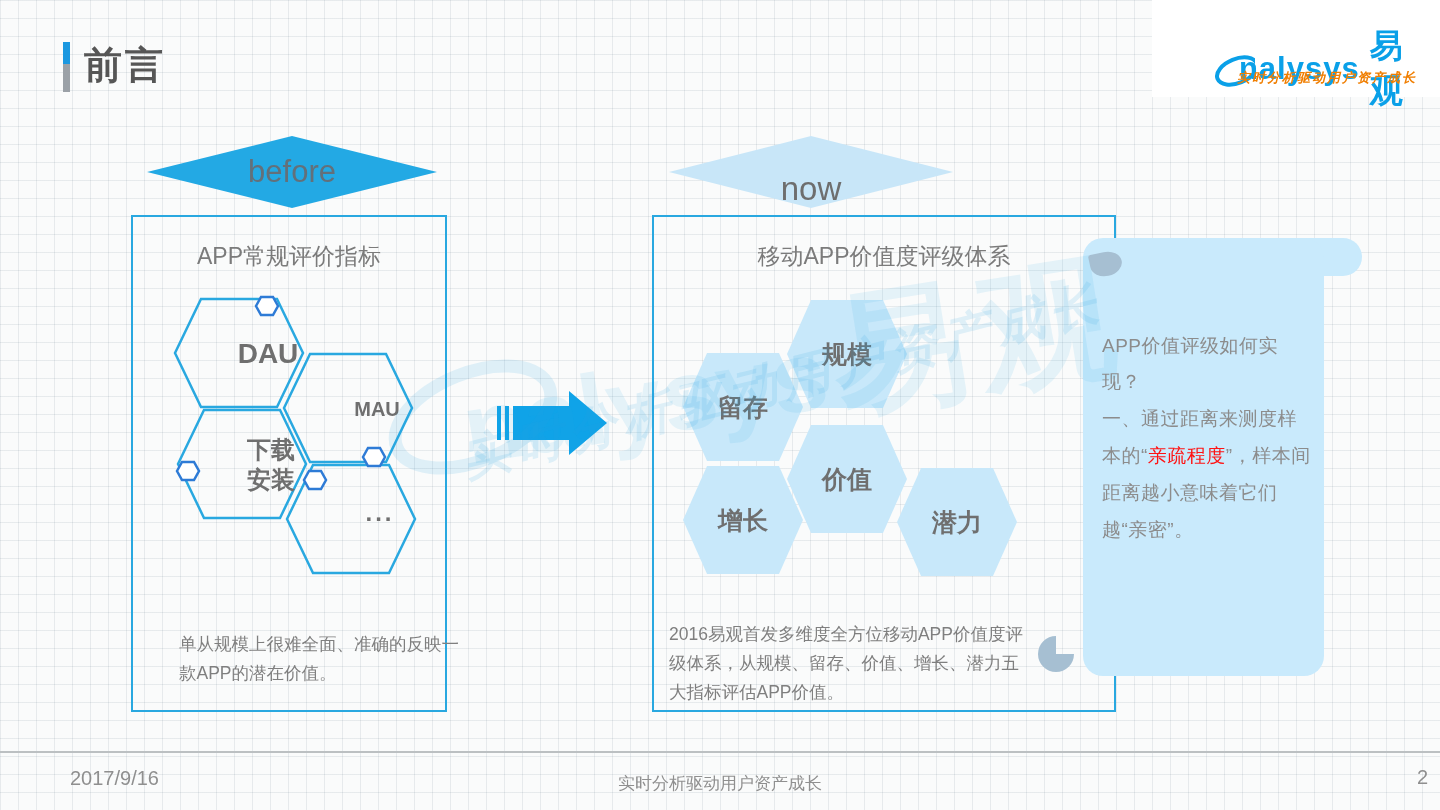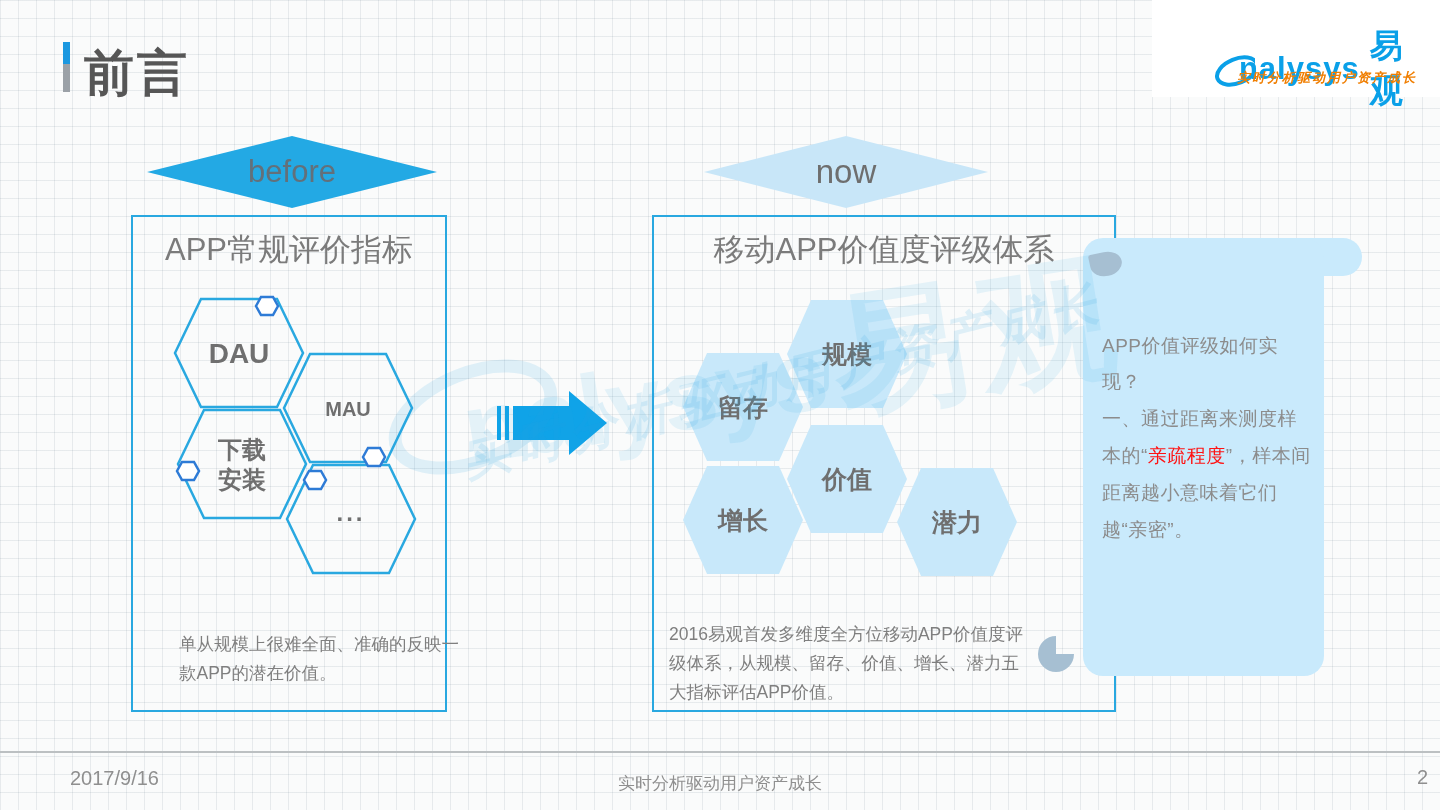--- a/index.html
+++ b/index.html
@@ -12,21 +12,21 @@
     background-image:
       linear-gradient(to right, rgba(130,145,158,0.16) 1px, transparent 1px),
       linear-gradient(to bottom, rgba(130,145,158,0.16) 1px, transparent 1px);
     background-size:18px 18px;
   }
   .abs { position:absolute; }
 
   
   .title-bar { left:63px; top:42px; width:7px; height:50px;
     background:linear-gradient(to bottom, #1B98E0 0 45%, #9BA1A7 45% 100%); z-index:2;}
-  .page-title { left:84px; top:40px; font-size:50px; font-weight:bold; color:#565656;
+  .page-title { left:84px; top:40px; font-size:38px; font-weight:bold; color:#565656;
     letter-spacing:3px; z-index:2;}
 
   
   .logo-patch { left:1152px; top:0; width:288px; height:97px; background:#FFFFFF; z-index:2;}
   .logo-row { left:1212px; top:24px; display:flex; align-items:center; z-index:3;}
   .logo-swoosh { margin-right:-16px; }
   .logo-latin { font-size:31px; font-weight:600; color:#0AA0E8; letter-spacing:1px; }
   .logo-cn { font-size:33px; font-weight:bold; color:#0AA0E8; letter-spacing:8px; margin-left:10px; }
   .logo-tagline { left:1237px; top:69px; font-size:13px; font-weight:bold; color:#F07E00;
     letter-spacing:2px; z-index:3; font-style:italic; }
@@ -38,36 +38,36 @@
   .wm-brand .cn { font-size:135px; font-weight:bold; letter-spacing:14px; margin-left:8px; }
   .wm-tagline { left:455px; top:430px; transform:rotate(-14deg); transform-origin:left top;
     font-size:48px; font-weight:bold; color:rgba(41,166,226,0.13); letter-spacing:7px;
     white-space:nowrap; font-style:italic; }
 
   
   .diamond { clip-path:polygon(50% 0,100% 50%,50% 100%,0 50%);
     display:flex; align-items:center; justify-content:center; z-index:2; }
   .diamond-before { left:147px; top:136px; width:290px; height:72px; background:#23A9E4; }
   .diamond-before .lbl { font-size:31px; color:#63707A; }
-  .diamond-now { left:704px; top:136px; width:284px; height:72px; background:#C8E6F8; }
+  .diamond-now { left:669px; top:136px; width:284px; height:72px; background:#C8E6F8;align-items:flex-end; }
   .diamond-now .lbl { font-size:33px; color:#6E6E6E; }
 
   
   .panel { border:2px solid #29A8E0; z-index:2; }
   .panel-before { left:131px; top:215px; width:316px; height:497px; }
   .panel-now { left:652px; top:215px; width:464px; height:497px; }
-  .panel-title { position:absolute; left:0; top:12px; width:100%; text-align:center;
-    font-size:31px; color:#7B7B7B; }
+  .panel-title { position:absolute; left:0; top:24px; width:100%; text-align:center;
+    font-size:23px; color:#7B7B7B; }
   .panel-note { position:absolute; font-size:17.5px; line-height:1.65; color:#7F7F7F; }
   .panel-before .panel-note { left:14px; top:413px; width:292px;margin-left:32px; }
   .panel-now .panel-note { left:15px; top:403px; width:358px; }
 
   
   .hex-label { position:absolute; transform:translate(-50%,-50%); text-align:left;
-    color:#6F6F6F; font-weight:bold; white-space:nowrap; }
+    color:#6F6F6F; font-weight:bold; white-space:nowrap;margin-left:29px; }
 
   
   .hex-fill { position:absolute; width:120px; height:108px; background:#C8E8FA;
     clip-path:polygon(0 50%,20% 0,80% 0,100% 50%,80% 100%,20% 100%);
     display:flex; align-items:center; justify-content:center;
     font-size:25px; font-weight:bold; color:#6F6F6F; }
 
   
   .arrow { left:497px; top:383px; z-index:2; }
 

